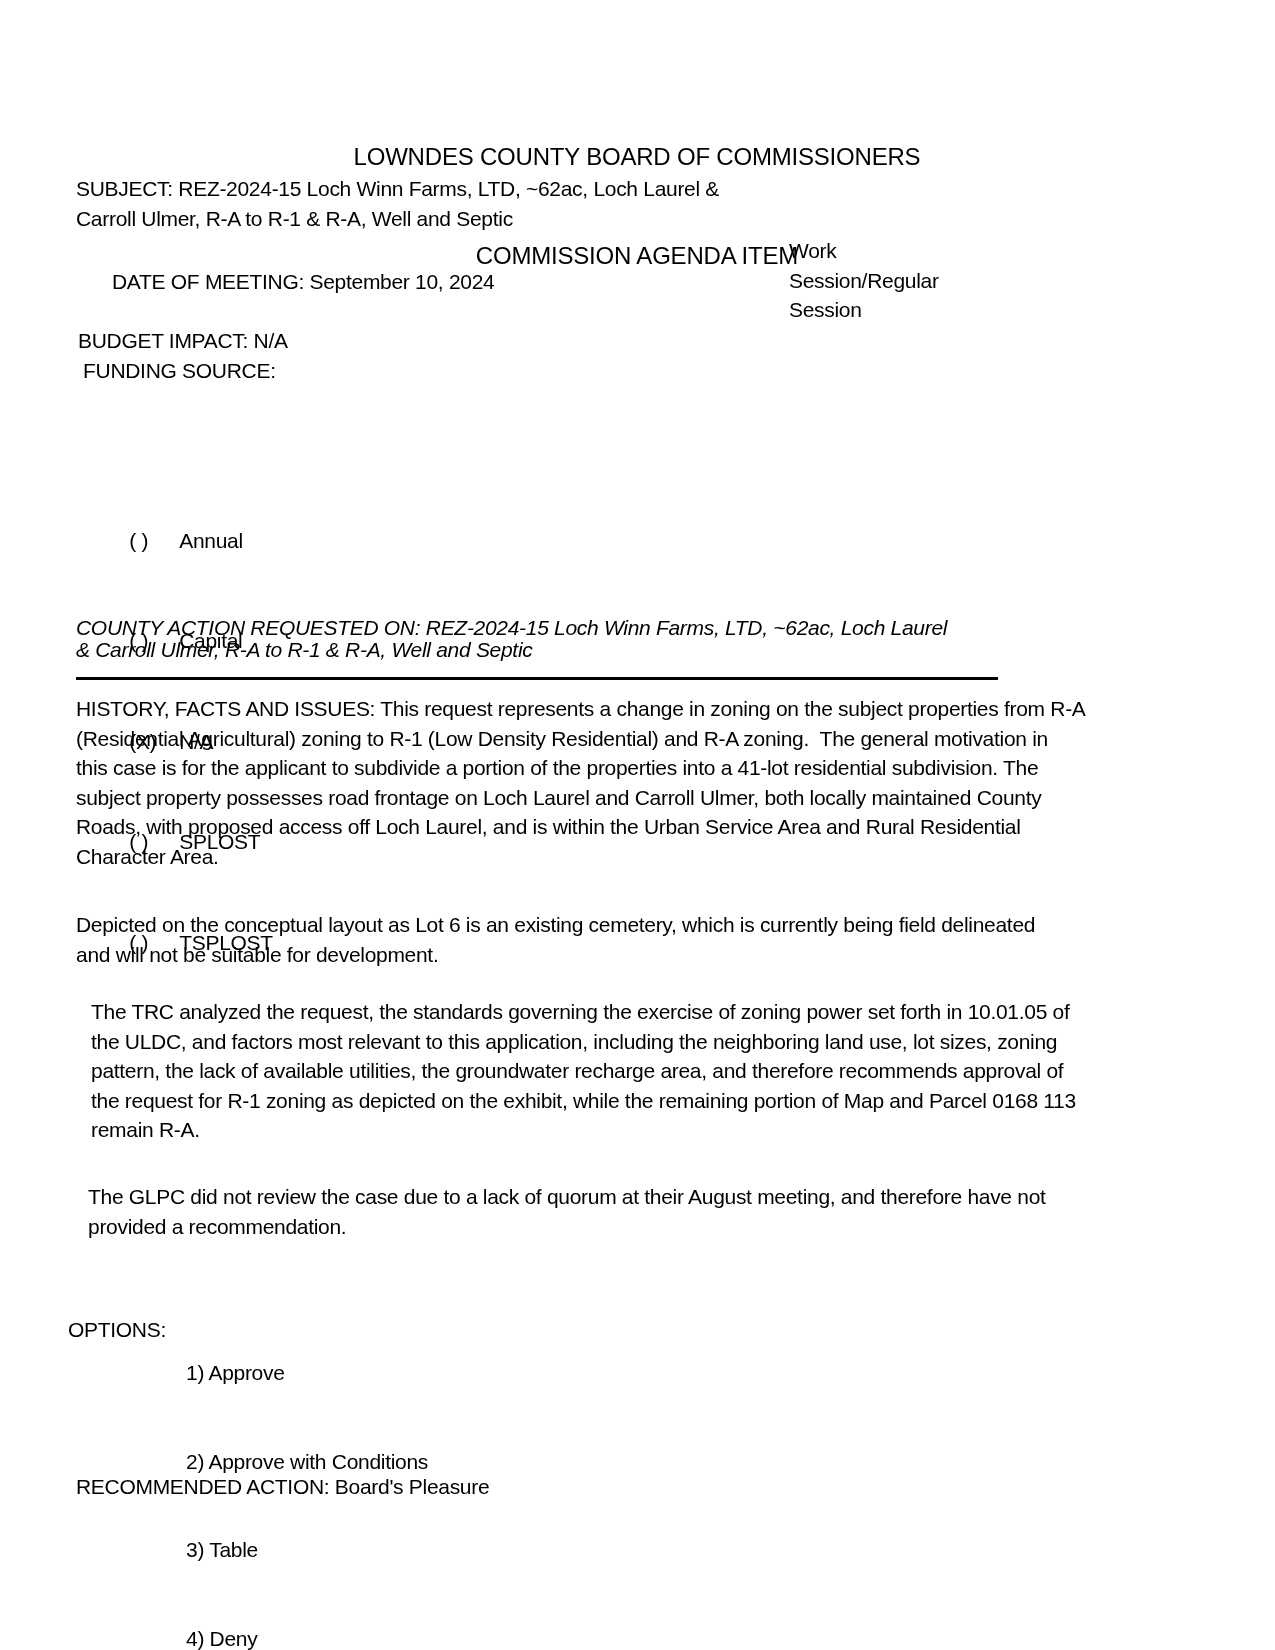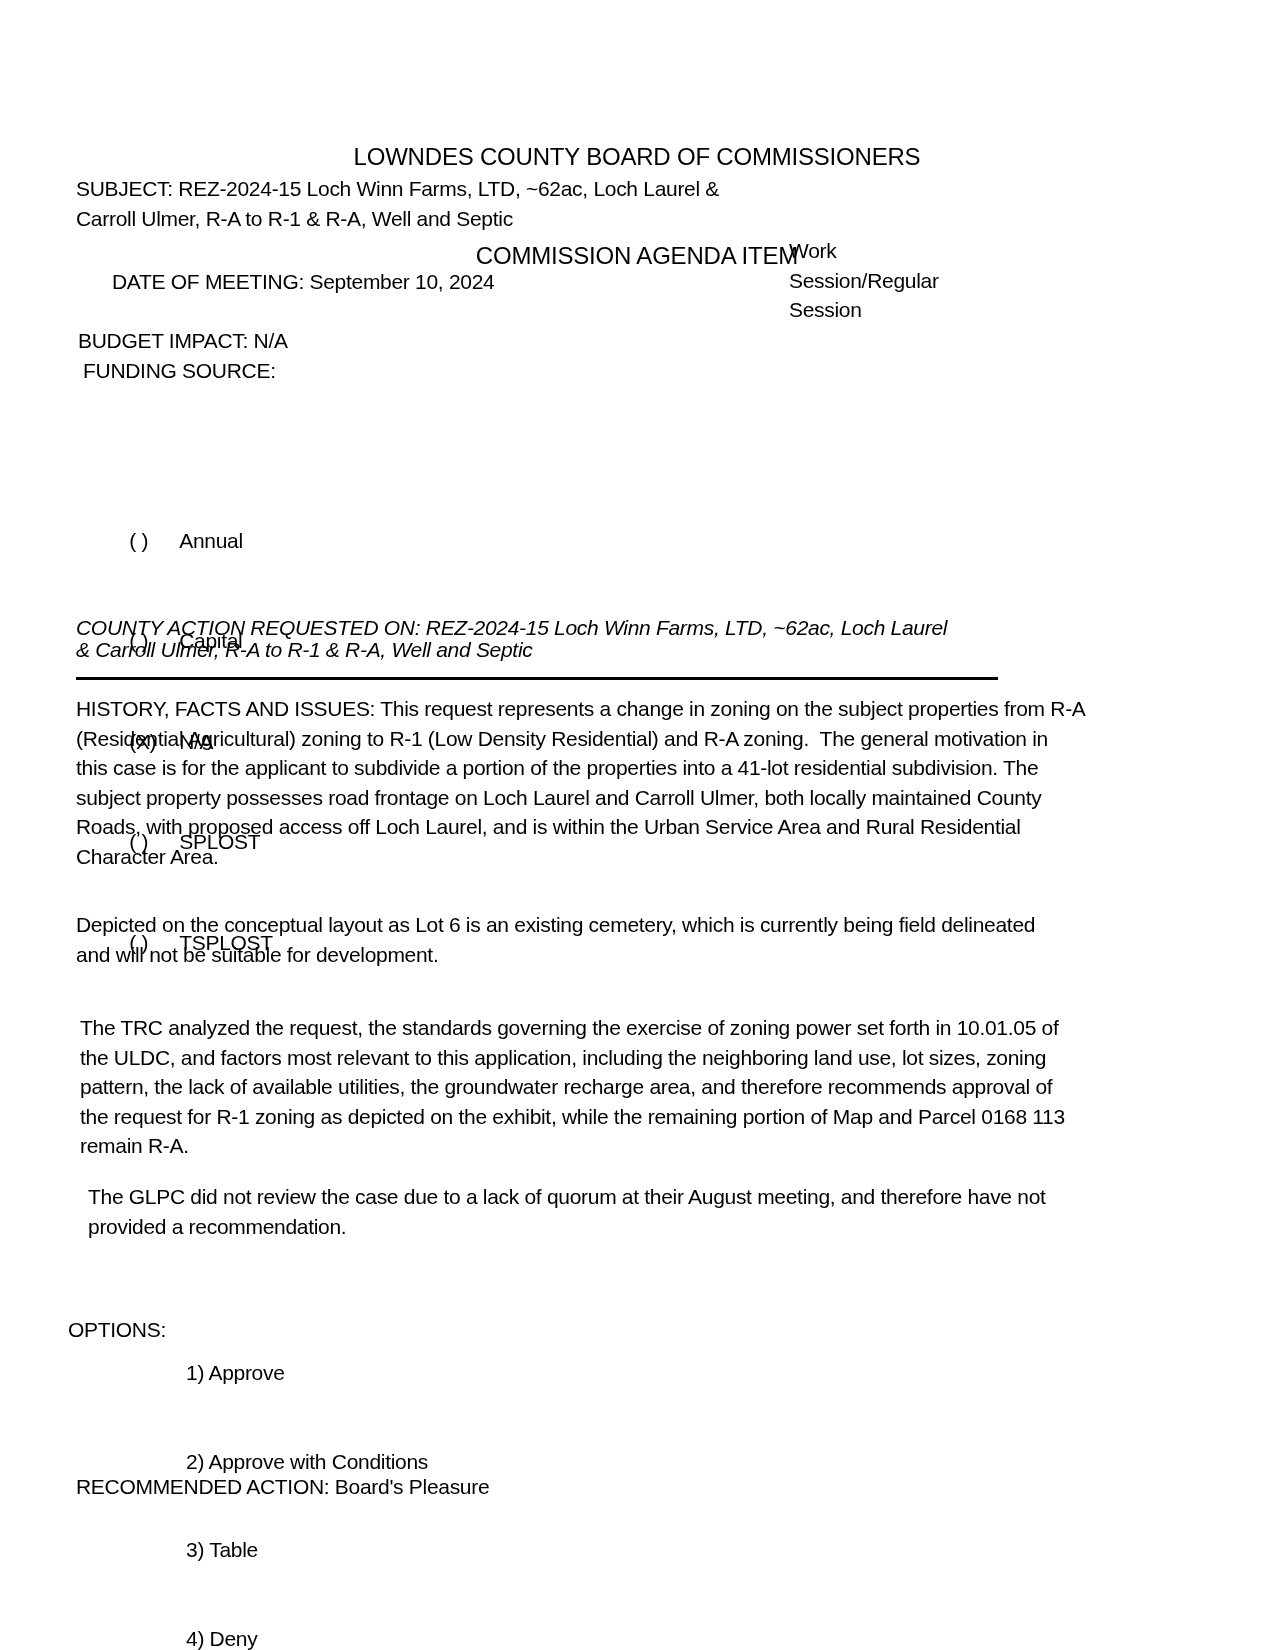--- a/index.html
+++ b/index.html
@@ -39,21 +39,21 @@
   .date-meeting { top: 267px;  left: 76px; margin-left: 36px;  }
   .budget       { top: 326px;  left: 78px; text-align: center;  }
   .funding-lbl  { top: 356px;  left: 83px;  }
   .funding-list { top: 423px;  left: 96px;  line-height: 33.5px; }
   .funding-row  { height: 33.5px; }
   .funding-row .marker { display: inline-block; width: 50px; }
   .county-act   { top: 617px;  left: 76px;  line-height: 22px; font-style: italic; }
   .divider      { position: absolute; top: 677px; left: 76px; width: 922px; height: 3px; background: #000000; }
   .para-1       { top: 694px;  left: 76px;  }
   .para-2       { top: 910px;  left: 76px;  }
-  .para-3       { top: 997px;  left: 80px; margin-top: 16px;  }
+  .para-3       { top: 997px;  left: 91px;  }
   .para-4       { top: 1182px; left: 88px;  }
   .options-lbl  { top: 1299px; left: 68px; margin-top: 16px;  }
   .options-list { top: 1299px; left: 186px; }
   .recommended  { top: 1472px; left: 76px;  }
 </style>
 </head>
 <body>
 
 <div class="page">
 

